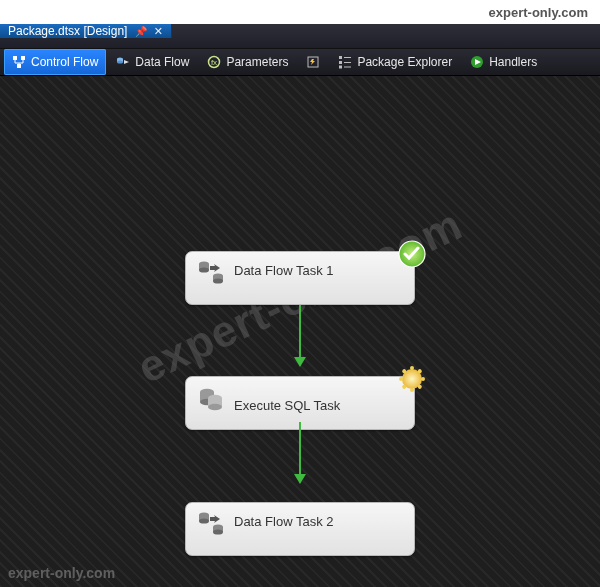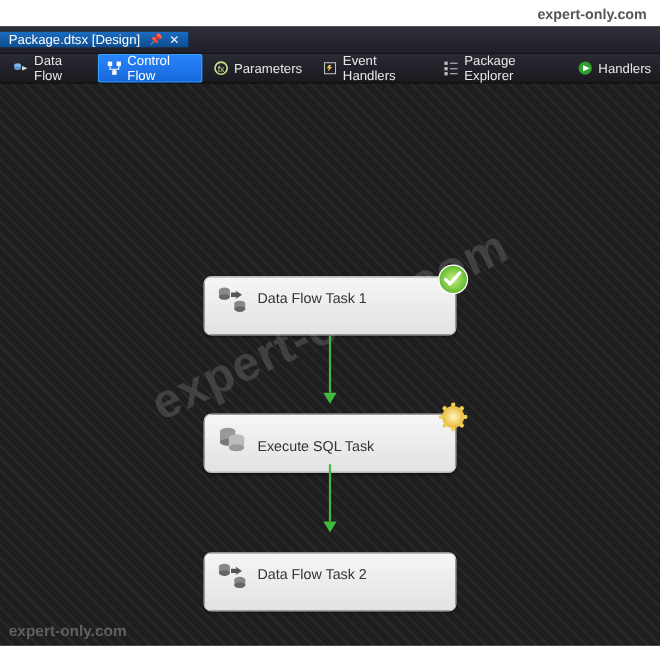--- a/index.html
+++ b/index.html
@@ -26,21 +26,21 @@
   .window {
     height: 563px;
     width: 600px;
     background: #2b2b2b;
     position: relative;
   }
   .tabbar {
     height: 24px;
     background: linear-gradient(#2f2f3a, #1f1f2a);
     display: flex;
-    align-items: center;
+    align-items: flex-start;
   }
   .tab {
     display: flex;
     align-items: center;
     gap: 6px;
     padding: 0 8px;
     font-size: 12px;
     color: #fff;
     background: linear-gradient(#1b6bbf, #0d4d8f);
     border-right: 1px solid #0b3a6a;
@@ -154,59 +154,58 @@
 
   <div class="tabbar">
     <div class="tab">
       <span>Package.dtsx [Design]</span>
       <span class="pin">📌</span>
       <span class="close">✕</span>
     </div>
   </div>
 
   <div class="toolbar">
+    <div class="tool active">
+      <span class="ticon">
+        <svg viewBox="0 0 14 14" width="14" height="14">
+            <rect x="1" y="1" width="4" height="4" fill="#fff"></rect>
+            <rect x="9" y="1" width="4" height="4" fill="#fff"></rect>
+            <rect x="5" y="9" width="4" height="4" fill="#fff"></rect>
+            <path d="M3 5v3h8V5M7 8v2" stroke="#fff" stroke-width="1" fill="none"></path>
+          </svg>
+      </span>
+      <span>Control Flow</span>
+    </div>
     <div class="tool">
       <span class="ticon">
         <svg viewBox="0 0 14 14" width="14" height="14">
             <ellipse cx="4" cy="4" rx="3" ry="1.6" fill="#7fb8ee"></ellipse>
             <rect x="1" y="4" width="6" height="3" fill="#7fb8ee"></rect>
             <ellipse cx="4" cy="7" rx="3" ry="1.6" fill="#5a94cf"></ellipse>
             <path d="M8 5l5 2-5 2z" fill="#ddd"></path>
           </svg>
       </span>
       <span>Data Flow</span>
     </div>
-    <div class="tool active">
-      <span class="ticon">
-        <svg viewBox="0 0 14 14" width="14" height="14">
-            <rect x="1" y="1" width="4" height="4" fill="#fff"></rect>
-            <rect x="9" y="1" width="4" height="4" fill="#fff"></rect>
-            <rect x="5" y="9" width="4" height="4" fill="#fff"></rect>
-            <path d="M3 5v3h8V5M7 8v2" stroke="#fff" stroke-width="1" fill="none"></path>
-          </svg>
-      </span>
-      <span>Control Flow</span>
-    </div>
     <div class="tool">
       <span class="ticon">
         <svg viewBox="0 0 14 14" width="14" height="14">
             <circle cx="7" cy="7" r="5.5" fill="none" stroke="#c7e28a" stroke-width="1.5"></circle>
             <text x="7" y="10" font-size="8" text-anchor="middle" fill="#c7e28a">fx</text>
           </svg>
       </span>
       <span>Parameters</span>
     </div>
     <div class="tool">
       <span class="ticon">
         <svg viewBox="0 0 14 14" width="14" height="14">
             <rect x="2" y="2" width="10" height="10" fill="none" stroke="#bbb"></rect>
             <path d="M6 4l-2 3h2l-1 3 4-4H7l1-2z" fill="#f3c14b"></path>
           </svg>
       </span>
-      <span>Event Handlers</span>
     </div>
     <div class="tool">
       <span class="ticon">
         <svg viewBox="0 0 14 14" width="14" height="14">
             <rect x="1" y="1" width="3" height="3" fill="#bbb"></rect>
             <rect x="1" y="6" width="3" height="3" fill="#bbb"></rect>
             <rect x="1" y="10.5" width="3" height="3" fill="#bbb"></rect>
             <rect x="6" y="2" width="7" height="1" fill="#bbb"></rect>
             <rect x="6" y="7" width="7" height="1" fill="#bbb"></rect>
             <rect x="6" y="11.5" width="7" height="1" fill="#bbb"></rect>

